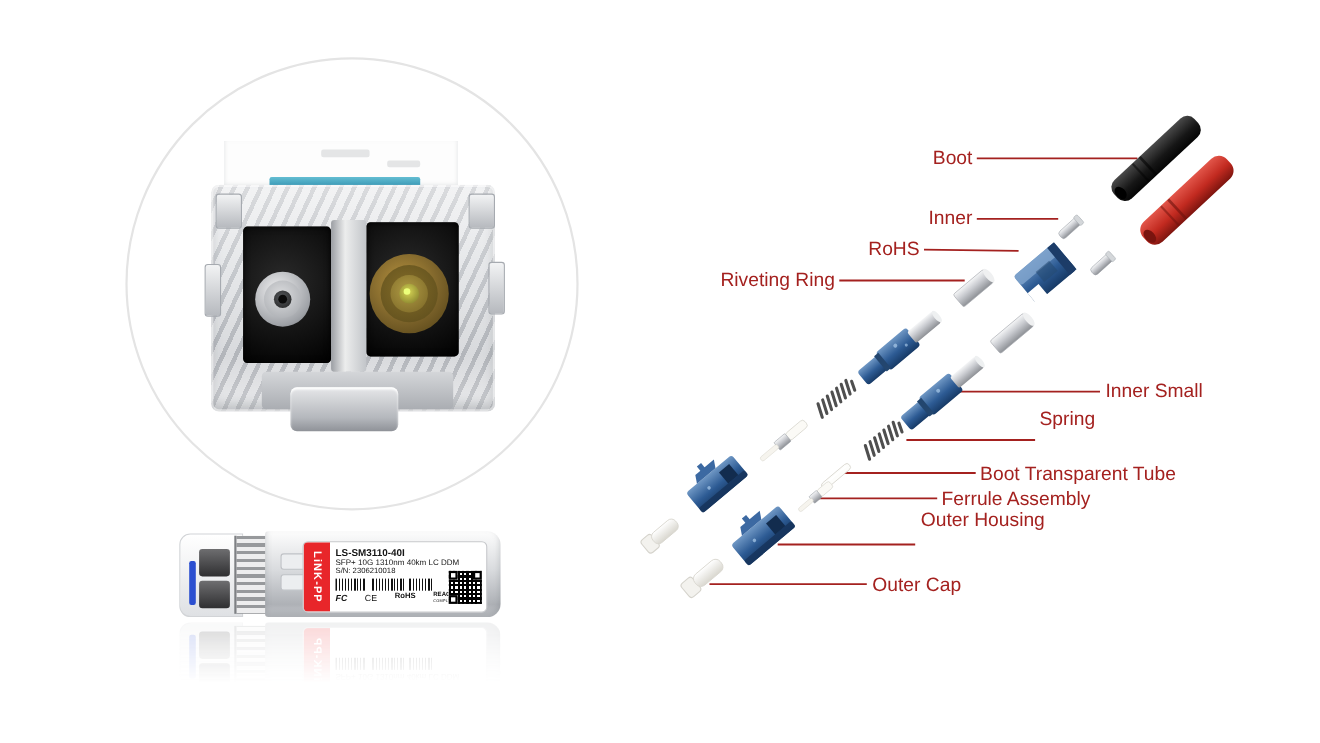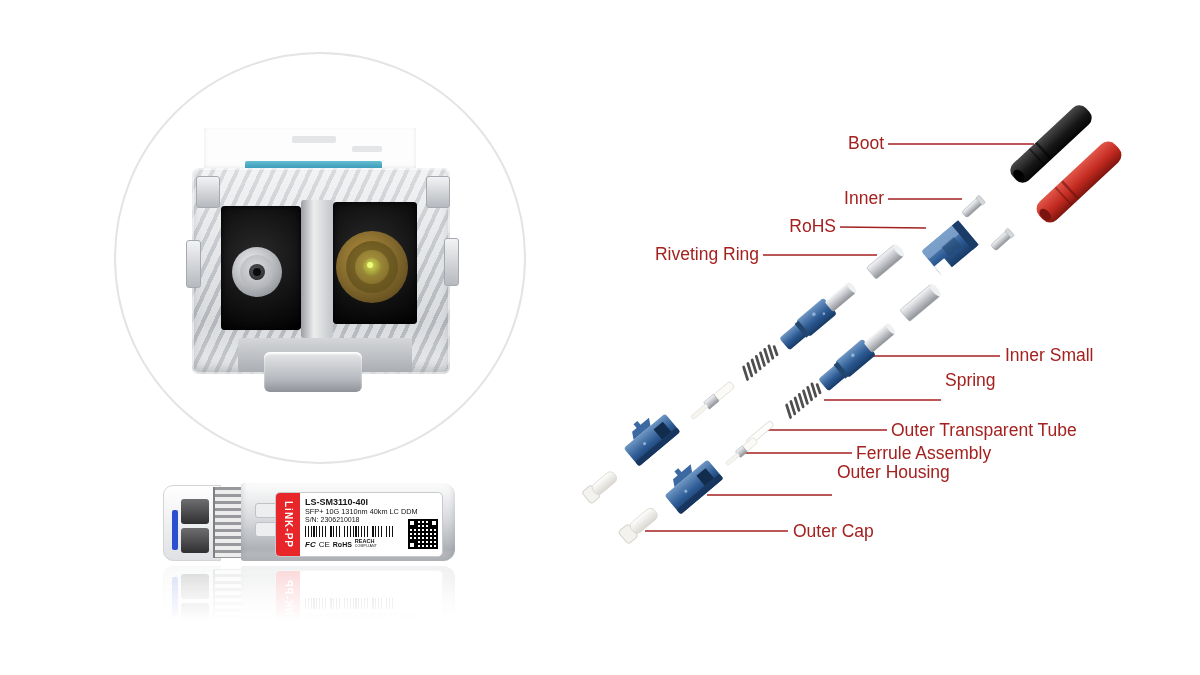--- a/index.html
+++ b/index.html
@@ -57,21 +57,21 @@
   .side-label{position:absolute;left:112px;top:11px;width:166px;height:63px;background:#fff;
     border:1px solid #c7c9cc;border-radius:5px;overflow:hidden;display:flex;}
   .band{width:24px;height:100%;background:#e8262a;color:#fff;display:flex;align-items:center;justify-content:center;}
   .band span{writing-mode:vertical-rl;font-size:10px;font-weight:bold;letter-spacing:1px;white-space:nowrap;}
   .label-content{position:relative;flex:1;padding:4px 4px 2px 5px;color:#151515;}
   .lbl-model{font-size:9px;font-weight:bold;line-height:10px;}
   .lbl-spec{font-size:7.3px;line-height:9px;white-space:nowrap;}
   .lbl-sn{font-size:7px;line-height:8px;}
   .barcode{margin-top:2px;width:88px;height:11px;
     background:repeating-linear-gradient(90deg,#111 0 1.5px,#fff 1.5px 3px,#111 3px 3.8px,#fff 3.8px 5.8px,#111 5.8px 6.6px,#fff 6.6px 8.4px);}
-  .marks{display:flex;align-items:center;gap:3px;margin-top:2px;font-weight:bold;color:#111;}
+  .marks{display:flex;align-items:flex-start;gap:16px;margin-top:2px;font-weight:bold;color:#111;}
   .mark-fc{font-size:8px;font-style:italic;}
   .mark-ce{font-size:8px;font-weight:normal;}
   .mark-rohs{font-size:7px;}
   .mark-reach{font-size:5.5px;line-height:5px;}
   .mark-reach small{display:block;font-size:3.5px;font-weight:normal;letter-spacing:.2px;}
   .qr{position:absolute;right:4px;top:26px;width:30px;height:30px;background-color:#fff;
     background-image:repeating-linear-gradient(0deg,#000 0 2px,transparent 2px 4px),
                      repeating-linear-gradient(90deg,#000 0 2px,#fff 2px 4px);}
   .qr i{position:absolute;width:8px;height:8px;background:#fff;border:2px solid #000;box-sizing:border-box;}
   .qr i.f1{left:0;top:0;} .qr i.f2{right:0;top:0;} .qr i.f3{left:0;bottom:0;}
@@ -330,18 +330,18 @@
       <rect x="-10" y="-6.5" width="30" height="13" rx="5.5" fill="url(#gIvory)" stroke="#d9d7d0" stroke-width=".8"></rect>
     </g>
   </svg>
 
   <div class="callout left" style="right:316px;top:134px;">Boot</div>
   <div class="callout left" style="right:316px;top:189px;">Inner</div>
   <div class="callout left" style="right:364px;top:217px;">RoHS</div>
   <div class="callout left" style="right:441px;top:245px;">Riveting Ring</div>
   <div class="callout right" style="left:1005px;top:346px;">Inner Small</div>
   <div class="callout right" style="left:945px;top:371px;">Spring</div>
-  <div class="callout right" style="left:891px;top:421px;">Outer Transparent Tube</div>
+  <div class="callout right" style="left:891px;top:421px;">Boot Transparent Tube</div>
   <div class="callout right" style="left:856px;top:444px;">Ferrule Assembly</div>
   <div class="callout right" style="left:837px;top:463px;">Outer Housing</div>
   <div class="callout right" style="left:793px;top:522px;">Outer Cap</div>
 
 </div>
 
 </body></html>

